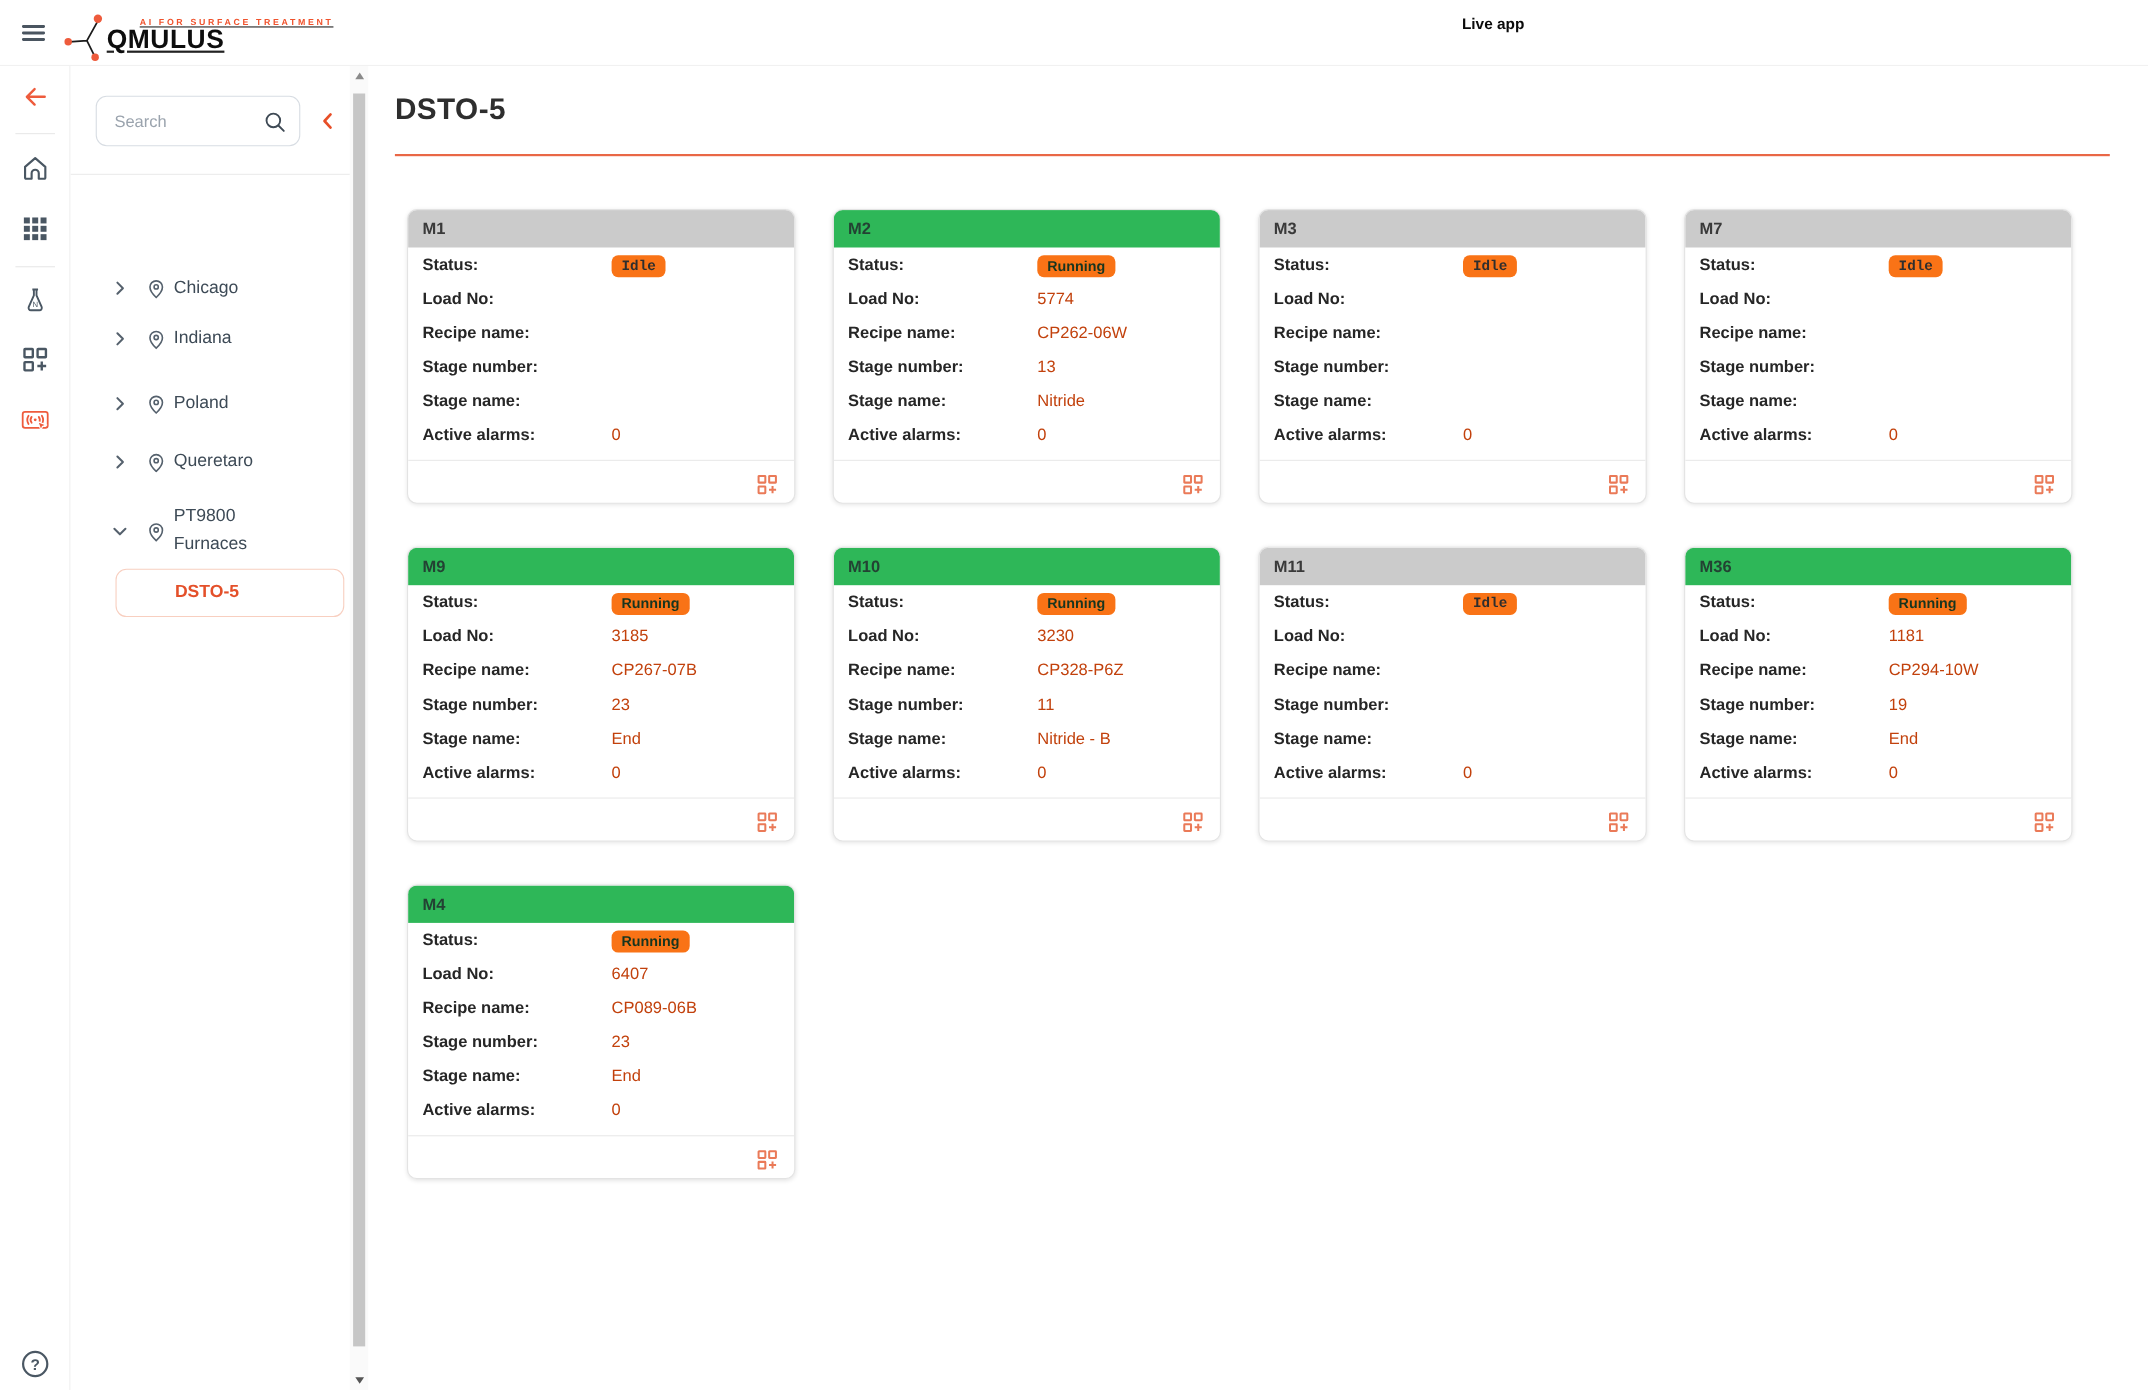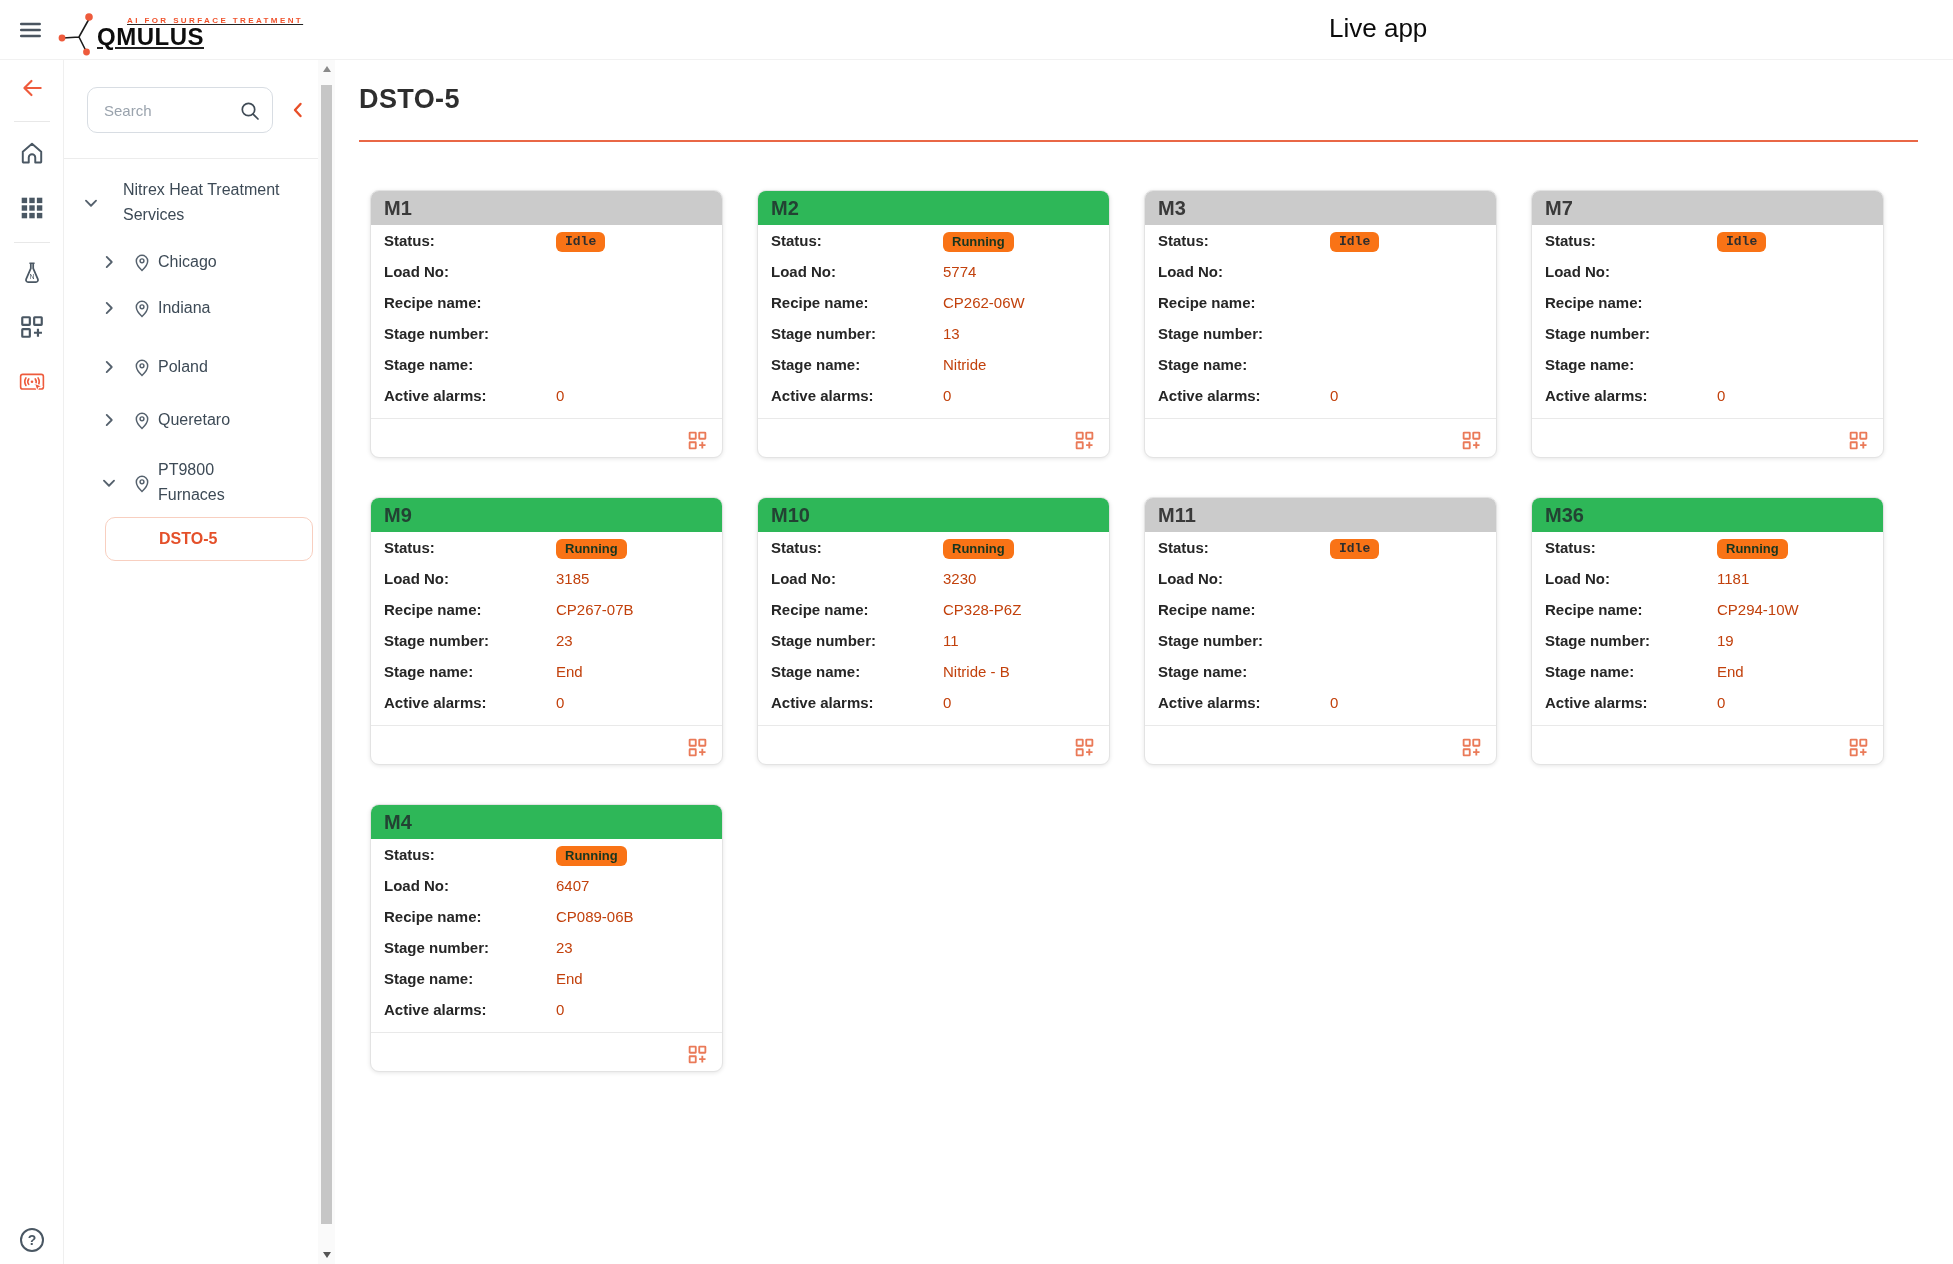--- a/index.html
+++ b/index.html
@@ -13,21 +13,21 @@
   .topbar { position:absolute; top:0; left:0; width:1953px; height:60px;
             background:#fff; border-bottom:1px solid #f1f1f1; z-index:10; }
   .hamburger { position:absolute; left:18px; top:17px; width:26px; height:26px;
                color:#4a5560; cursor:pointer; }
   .logo { position:absolute; left:55px; top:4px; height:56px; display:flex; align-items:center; }
   .logo-net { width:46px; height:50px; }
   .brand-text { display:flex; flex-direction:column; margin-left:-4px;text-decoration:underline; }
   .tagline { color:#f0522c; font-size:8px; font-weight:bold; letter-spacing:2.4px;
              margin-left:30px; margin-bottom:1px; white-space:nowrap; }
   .wordmark { font-size:24px; font-weight:700; color:#0d0d0d; letter-spacing:0.5px; line-height:0.95; }
-  .top-title { position:absolute; left:1329px; top:13px; font-size:26px; font-weight:400; color:#0b0b0b; }
+  .top-title { position:absolute; left:1329px; top:13px; font-size:14px; font-weight:700; color:#0b0b0b; }
 
   
   .rail { position:absolute; top:60px; left:0; width:64px; bottom:0; background:#fff;
           border-right:1px solid #efefef; z-index:9; }
   .rail-icon { position:absolute; left:19px; width:26px; height:26px; color:#4a5763; cursor:pointer; }
   .rail-icon svg { width:100%; height:100%; }
   .rail-divider { position:absolute; left:14px; width:36px; height:1px; background:#e8e8e8; }
   .ri-back { top:15px; color:#ee5b3c; }
   .ri-home { top:80px; }
   .ri-grid { top:135px; }
@@ -85,21 +85,21 @@
   .main-title { position:absolute; left:24px; top:24px; font-size:27px; font-weight:600;
                 color:#2e2e2e; letter-spacing:0.4px; }
   .main-rule { position:absolute; left:24px; width:1559px; top:80px; height:0;
                border-bottom:2px solid #e96746; }
   .cards { position:absolute; left:35px; top:130px; width:1550px;
            display:flex; flex-wrap:wrap; column-gap:34px; row-gap:39px; }
 
   .card { width:353px; height:268px; background:#fff; border:1px solid #e3e3e3; border-radius:9px;
           box-shadow:0 1px 4px rgba(0,0,0,0.10); display:flex; flex-direction:column; overflow:hidden; }
   .card-header { height:34px; flex:0 0 34px; display:flex; align-items:center; padding:0 13px;
-                 font-size:20px; font-weight:700; color:#3a3a3a; }
+                 font-size:15px; font-weight:700; color:#3a3a3a; }
   .card-header.idle { background:#cbcbcb; }
   .card-header.running { background:#2eb758; color:#234233; }
   .card-body { flex:1; padding:7px 13px 0 13px; }
   .crow { height:31px; display:flex; align-items:flex-start; font-size:15px; }
   .crow .lbl { width:172px; flex:0 0 172px; font-weight:600; color:#262626; }
   .crow .val { font-weight:400; color:#c2410c; }
   .badge { font-size:13px; font-weight:700; padding:3px 9px 4px; border-radius:6px; line-height:1; }
   .badge.idle { background:#f97316; color:#2e2e2e;font-family:Liberation Mono, monospace; }
   .badge.running { background:#f97316; color:#17351f; }
   .card-footer { flex:0 0 44px; border-top:1px solid #e9e9e9; display:flex; align-items:center;
@@ -195,28 +195,20 @@
       </svg>
     </span>
   </div>
   <span class="collapse-btn">
     <svg viewBox="0 0 24 24" fill="none" stroke="currentColor" stroke-width="2.4" stroke-linecap="round" stroke-linejoin="round">
       <path d="M14.5 6 9 12l5.5 6"></path>
     </svg>
   </span>
   <div class="sidebar-divider"></div>
 
-  <div class="t-row row-root">
-    <span class="t-chev">
-      <svg viewBox="0 0 24 24" fill="none" stroke="currentColor" stroke-width="2" stroke-linecap="round" stroke-linejoin="round">
-          <path d="M6.5 9.5 12 15l5.5-5.5"></path>
-        </svg>
-    </span>
-    <span class="t-label">Nitrex Heat Treatment Services</span>
-  </div>
 
   <div class="t-row row-loc0">
     <span class="t-chev">
       <svg viewBox="0 0 24 24" fill="none" stroke="currentColor" stroke-width="2" stroke-linecap="round" stroke-linejoin="round">
           <path d="M9.5 6.5 15 12l-5.5 5.5"></path>
         </svg>
     </span>
     <span class="t-pin">
       <svg viewBox="0 0 24 24" fill="none" stroke="currentColor" stroke-width="1.6">
           <path d="M12 21.2S5.8 15.6 5.8 10.9a6.2 6.2 0 0 1 12.4 0c0 4.7-6.2 10.3-6.2 10.3Z"></path>

